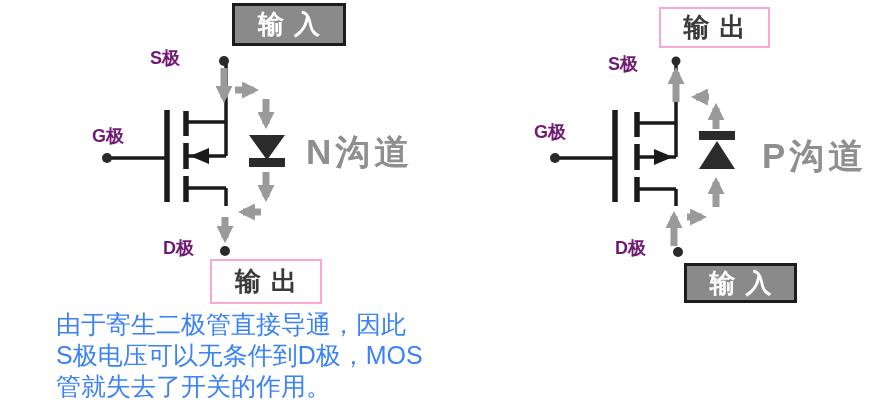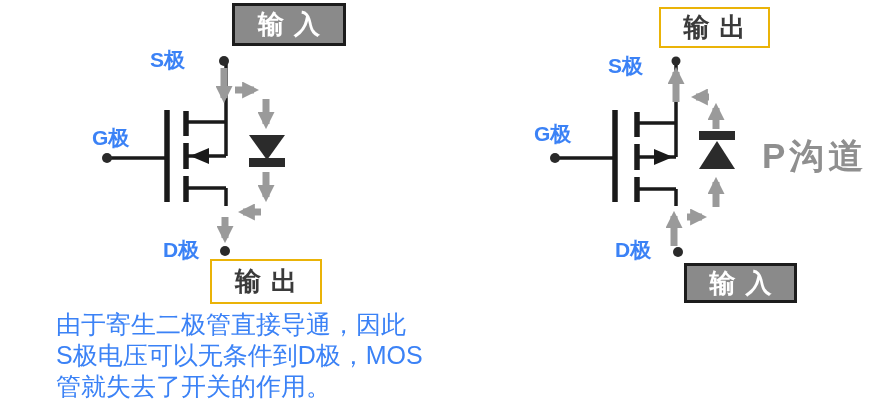--- a/index.html
+++ b/index.html
@@ -7,23 +7,23 @@
     position:relative;width:882px;height:410px;background:#ffffff;overflow:hidden;
     font-family:"Liberation Sans","DejaVu Sans",sans-serif;
   }
   .stage svg{position:absolute;left:0;top:0;}
   .io-box{
     position:absolute;display:flex;align-items:center;justify-content:center;
     font-size:26px;font-weight:bold;letter-spacing:10px;text-indent:10px;
     box-sizing:border-box;
   }
   .io-box.gray{background:#8a8a8a;color:#ffffff;border:3px solid #1c1c1c;margin-left:24px;}
-  .io-box.white{background:#ffffff;color:#3a3a3a;border:2px solid #eab308;}
+  .io-box.white{background:#ffffff;color:#3a3a3a;border:2px solid #f9a8d4;}
   .pin-label{
-    position:absolute;color:#3b82f6;font-size:21px;font-weight:600;white-space:nowrap;
+    position:absolute;color:#701a75;font-size:18px;font-weight:600;white-space:nowrap;
   }
   .channel-title{
     position:absolute;color:#8f8f8f;font-size:35px;font-weight:600;
     letter-spacing:4px;white-space:nowrap;
   }
   .caption{
     position:absolute;color:#3b82f6;font-size:25px;line-height:31px;
     white-space:pre-line;
   }
 </style>
@@ -95,20 +95,21 @@
       <rect x="699" y="131" width="36" height="9"></rect>
       <polygon points="717,141 735,169 699,169"></polygon>
     </g>
   </svg>
 
   <div class="io-box gray" style="left:208px;top:3px;width:114px;height:43px;">输入</div>
   <div class="io-box white" style="left:210px;top:259px;width:112px;height:45px;">输出</div>
   <div class="pin-label" style="left:150px;top:46px;">S极</div>
   <div class="pin-label" style="left:92px;top:124px;">G极</div>
   <div class="pin-label" style="left:163px;top:236px;">D极</div>
+  <div class="channel-title" style="left:306px;top:129px;">N沟道</div>
 
   <div class="io-box white" style="left:659px;top:7px;width:111px;height:41px;">输出</div>
   <div class="io-box gray" style="left:660px;top:263px;width:113px;height:40px;">输入</div>
   <div class="pin-label" style="left:608px;top:52px;">S极</div>
   <div class="pin-label" style="left:534px;top:120px;">G极</div>
   <div class="pin-label" style="left:615px;top:236px;">D极</div>
   <div class="channel-title" style="left:762px;top:133px;">P沟道</div>
 
   <div class="caption" style="left:56px;top:309px;width:400px;">由于寄生二极管直接导通，因此
 S极电压可以无条件到D极，MOS

